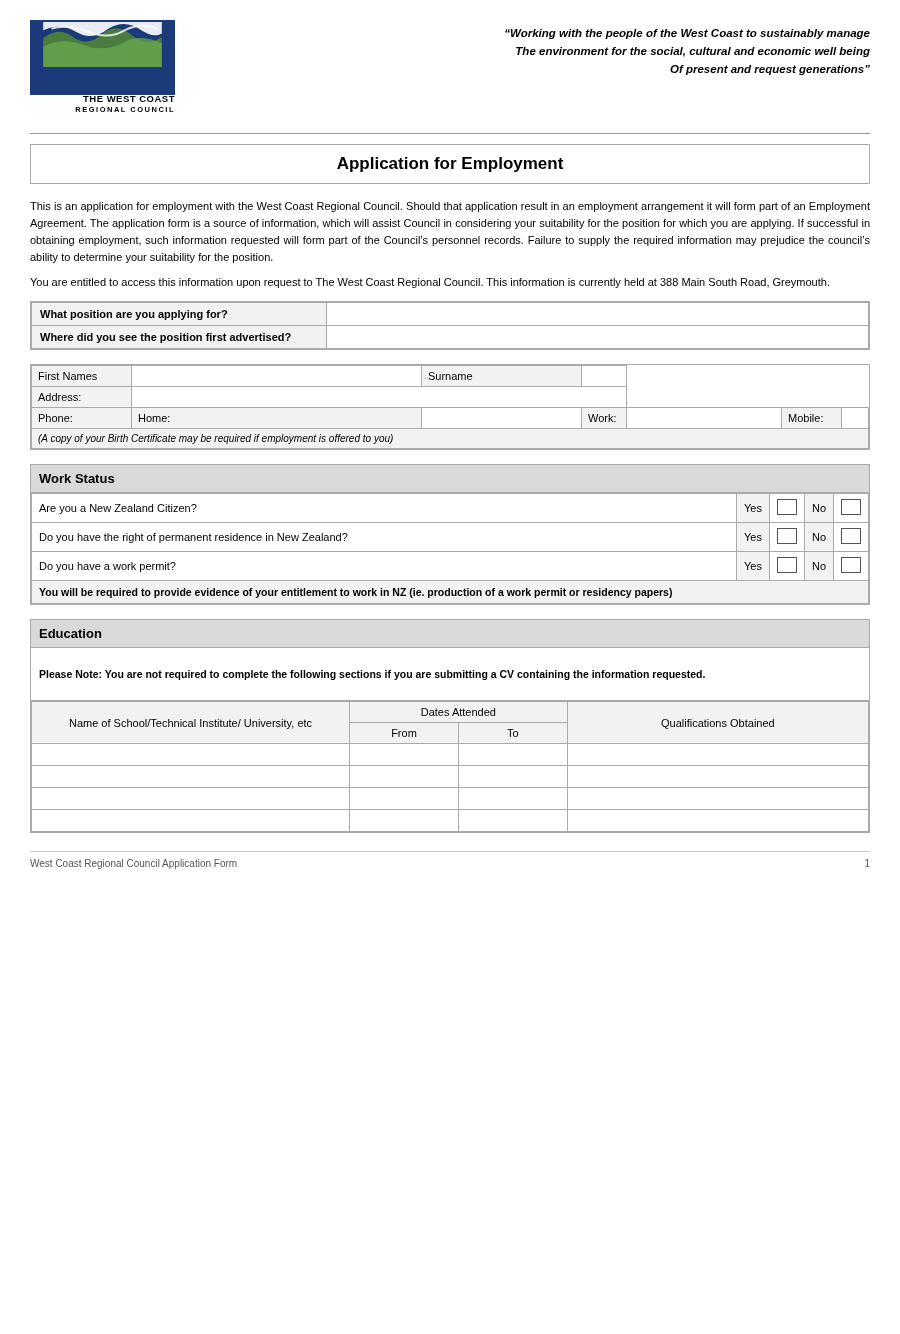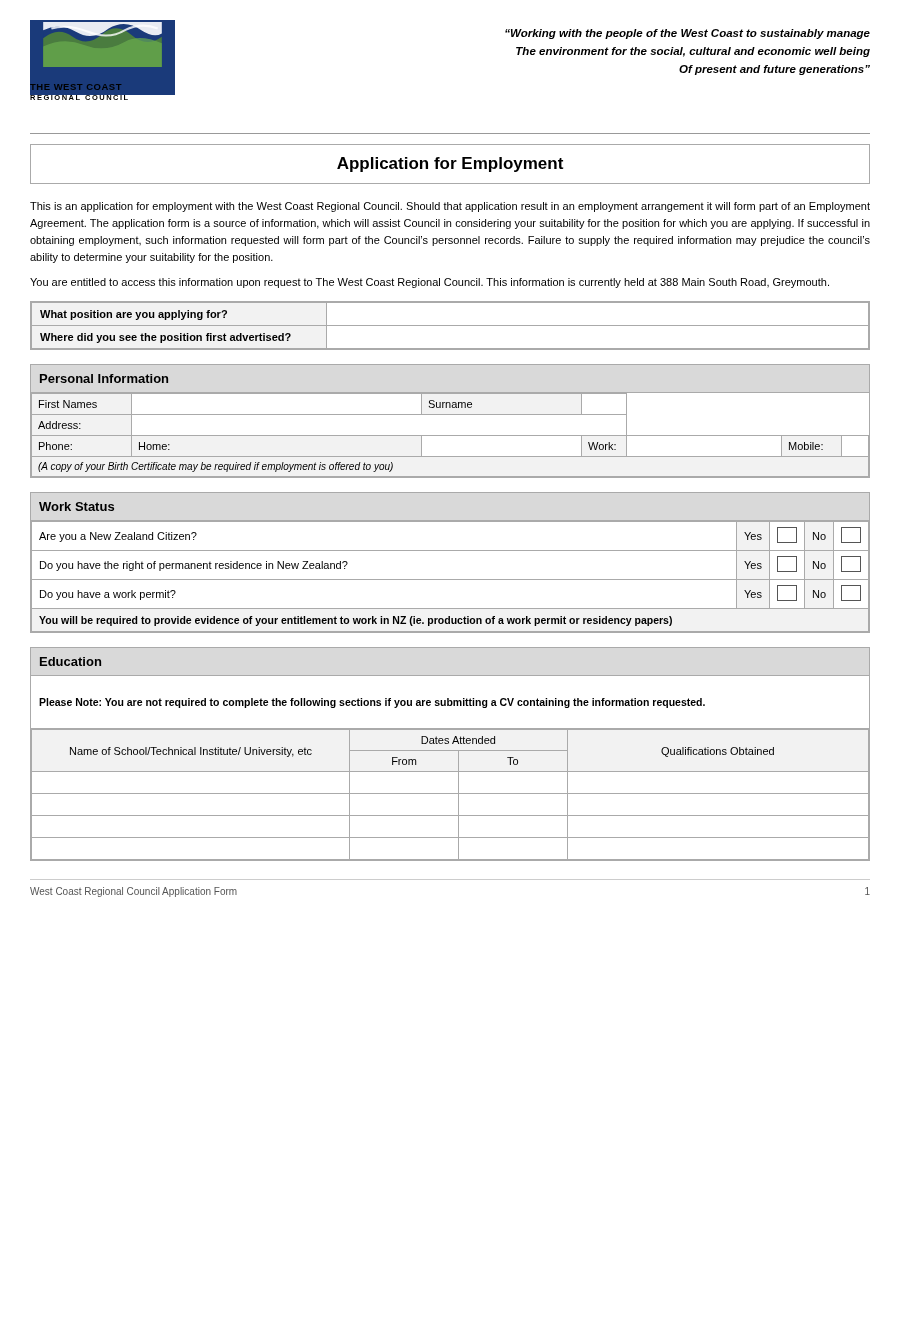--- a/index.html
+++ b/index.html
@@ -38,24 +38,24 @@
       background: #1a3a7a;
     }
     .logo-green-wave {
       position: absolute;
       top: 2px; left: 5px;
       width: 135px;
       height: 45px;
     }
     .logo-text {
       position: absolute;
-      bottom: 12px;
+      bottom: 0;
       left: 0;
       width: 145px;
-      text-align: left;
+      text-align: right;
       font-size: 9.5px;
       font-weight: bold;
       color: #000;
       letter-spacing: 0.5px;
       line-height: 1.3;
     }
     .tagline-area {
       flex: 1;
       text-align: right;
       padding-top: 5px;
@@ -252,21 +252,21 @@
       <div class="logo-text">
         <div>THE WEST COAST</div>
         <div style="font-size:7.5px; letter-spacing:1.5px;">REGIONAL COUNCIL</div>
       </div>
     </div>
   </div>
   <div class="tagline-area">
     <p>
       <span>“Working with the people of the West Coast to sustainably manage</span><br>
       <span>The environment for the social, cultural and economic well being</span><br>
-      <span>Of present and future generations”</span>
+      <span>Of present and request generations”</span>
     </p>
   </div>
 </div>
 
 <hr class="divider">
 
 <div class="title-section">
   <h1>Application for Employment</h1>
 </div>
 
@@ -284,21 +284,20 @@
     </tr>
     <tr>
       <td class="q-label">Where did you see the position first advertised?</td>
       <td class="q-value"></td>
     </tr>
   </tbody>
     </table>
 </div>
 
 <div class="form-section">
-  <div class="form-section-header">Personal Information</div>
   <table class="pi-table">
 
     <tbody>
         <tr>
       <td class="pi-label" style="width:100px;">First Names</td>
       <td class="pi-value" style="width:290px;"></td>
       <td class="pi-label" style="width:70px;">Surname</td>
       <td class="pi-value"></td>
     </tr>
 

